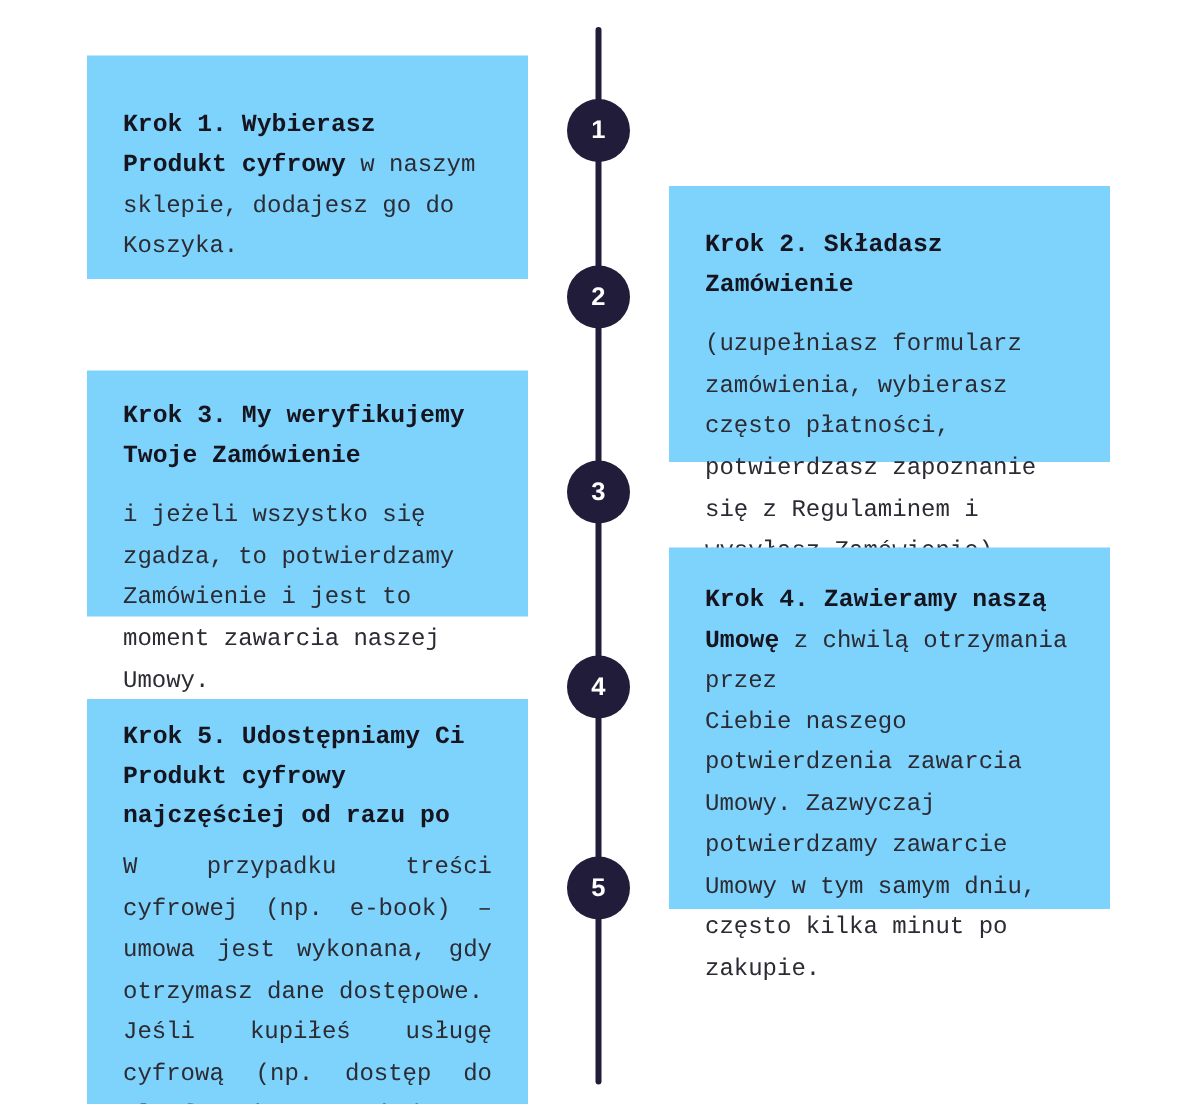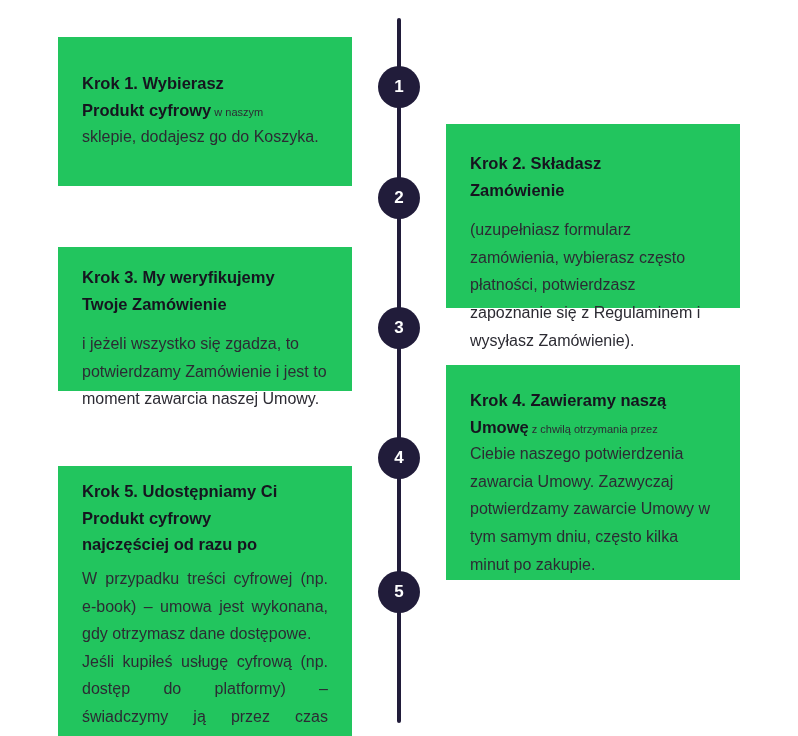--- a/index.html
+++ b/index.html
@@ -48,30 +48,31 @@
   }
   .m1 { top: 66px; }
   .m2 { top: 177px; }
   .m3 { top: 307px; }
   .m4 { top: 437px; }
   .m5 { top: 571px; }
 
   
   .card {
     position: absolute;
-    background: #22c55e;
+    background: #7dd3fc;
     box-sizing: border-box;
+    font-family: Liberation Mono, monospace;
   }
   .card-left  { left: 58px;  width: 294px; }
   .card-right { left: 446px; width: 294px; padding-left: 22px; }
 
   .c1 { top: 37px;  height: 149px; }
   .c2 { top: 124px; height: 184px; }
-  .c3 { top: 247px; height: 144px; }
-  .c4 { top: 365px; height: 215px; }
+  .c3 { top: 247px; height: 164px; }
+  .c4 { top: 365px; height: 241px; }
   .c5 { top: 466px; height: 284px; }
 
   .card-body {
     position: absolute;
     left: 0;
     right: 0;
     padding: 0 24px;
     box-sizing: border-box;
   }
   .c1 .card-body { top: 33px; }
@@ -81,21 +82,21 @@
   .c5 .card-body { top: 12px; }
 
   .head {
     font-size: 16.5px;
     font-weight: bold;
     color: #16141F;
     line-height: 1.62;
     margin: 0;
   }
   .head .tail {
-    font-size: 11px;
+    font-size: 16px;
     font-weight: normal;
     color: #2C2B33;
   }
   .body-text {
     font-size: 16px;
     font-weight: normal;
     color: #2C2B33;
     line-height: 1.72;
     margin: 0;
   }

